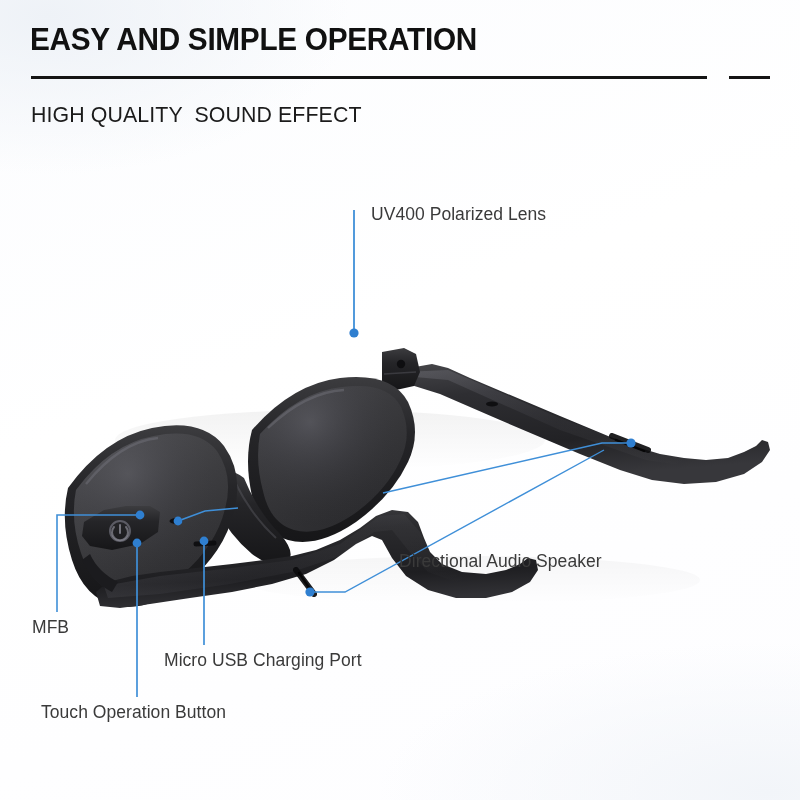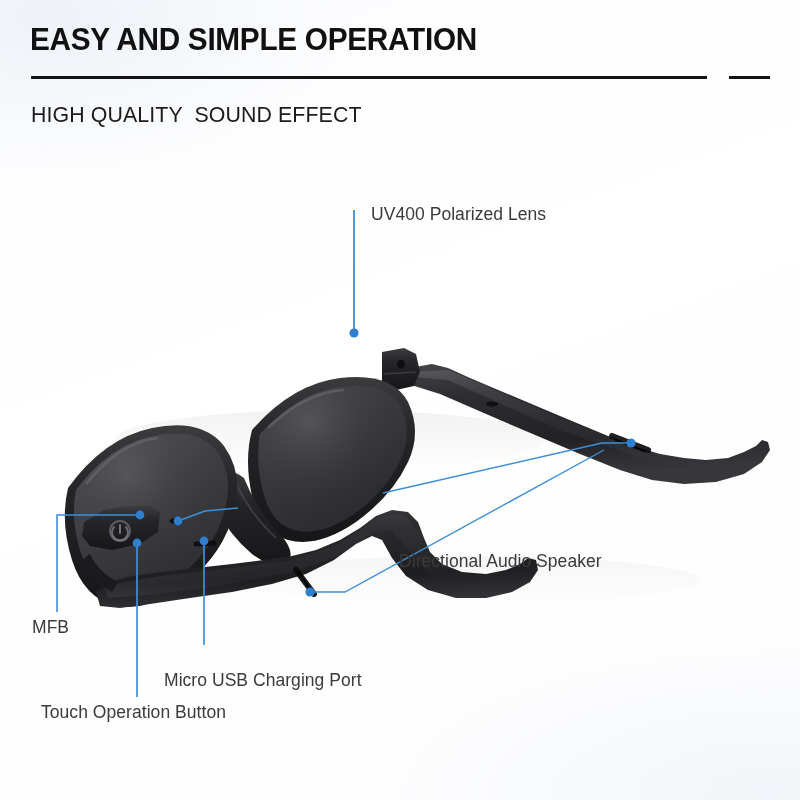--- a/index.html
+++ b/index.html
@@ -276,17 +276,17 @@
     </svg>
   </div>
 
   <div class="callout-label" style="left:371px; top:204px;">UV400 Polarized Lens</div>
 
 
   <div class="callout-label" style="left:399px; top:505px;margin-top:46px;">Directional Audio Speaker</div>
 
   <div class="callout-label" style="left:32px; top:617px;text-align:center;">MFB</div>
 
-  <div class="callout-label" style="left:164px; top:670px;">Micro USB Charging Port</div>
+  <div class="callout-label" style="left:164px; top:650px;">Micro USB Charging Port</div>
 
   <div class="callout-label" style="left:41px; top:702px;text-align:center;">Touch Operation Button</div>
 
 </div>
 
 </body></html>

